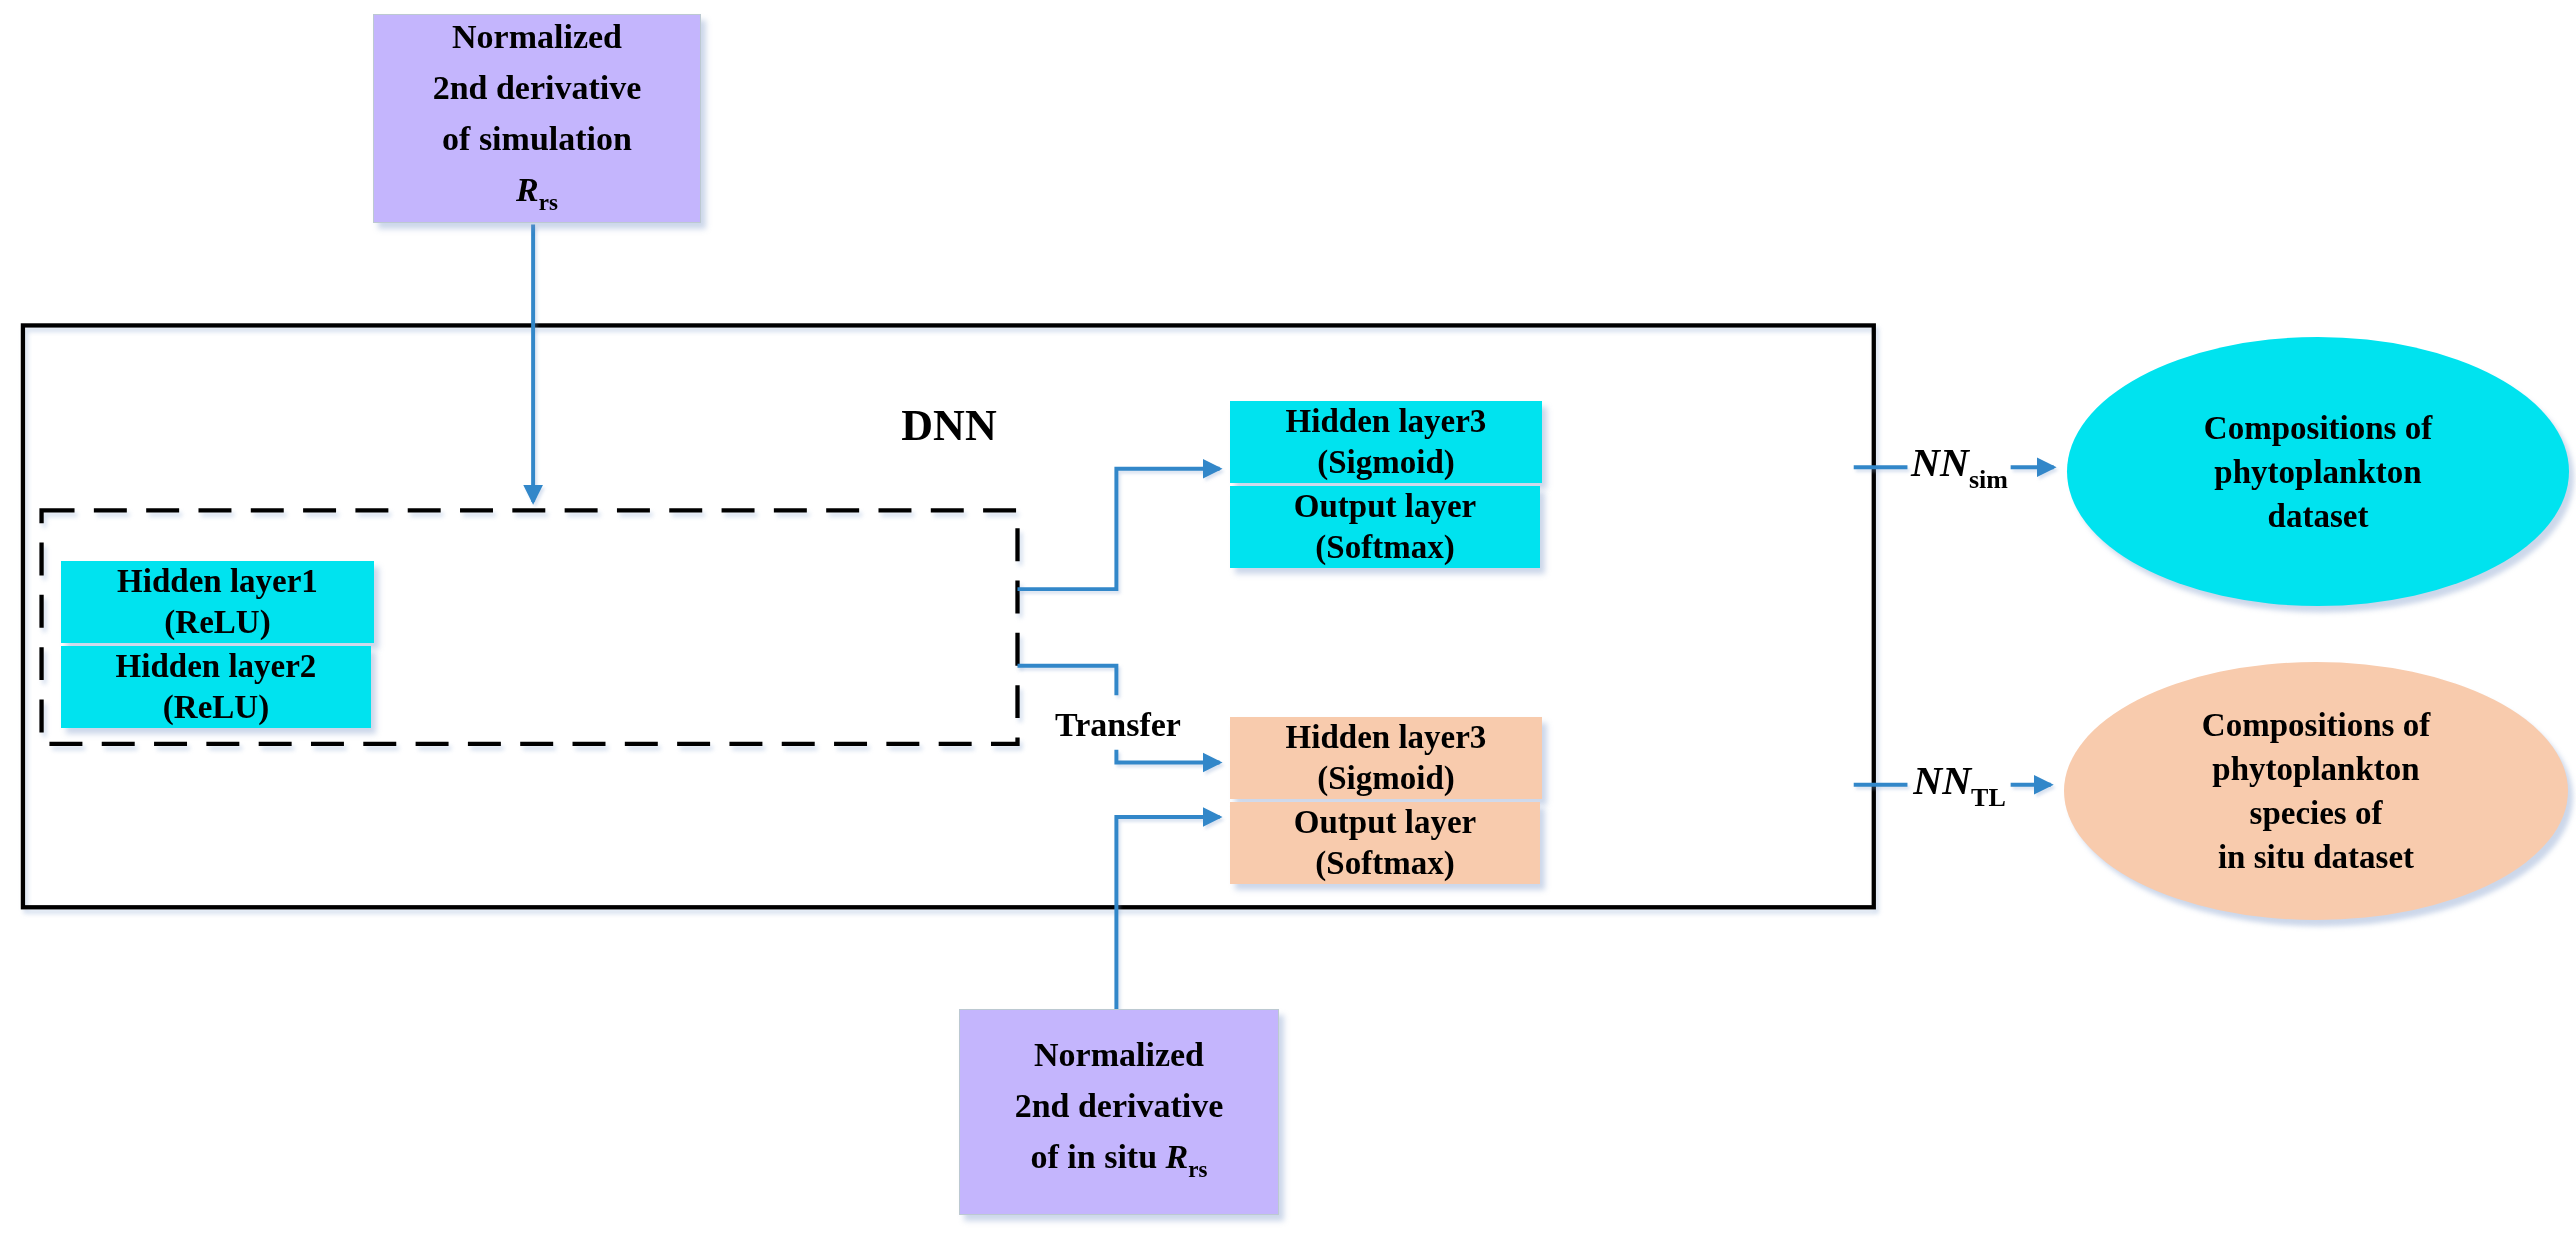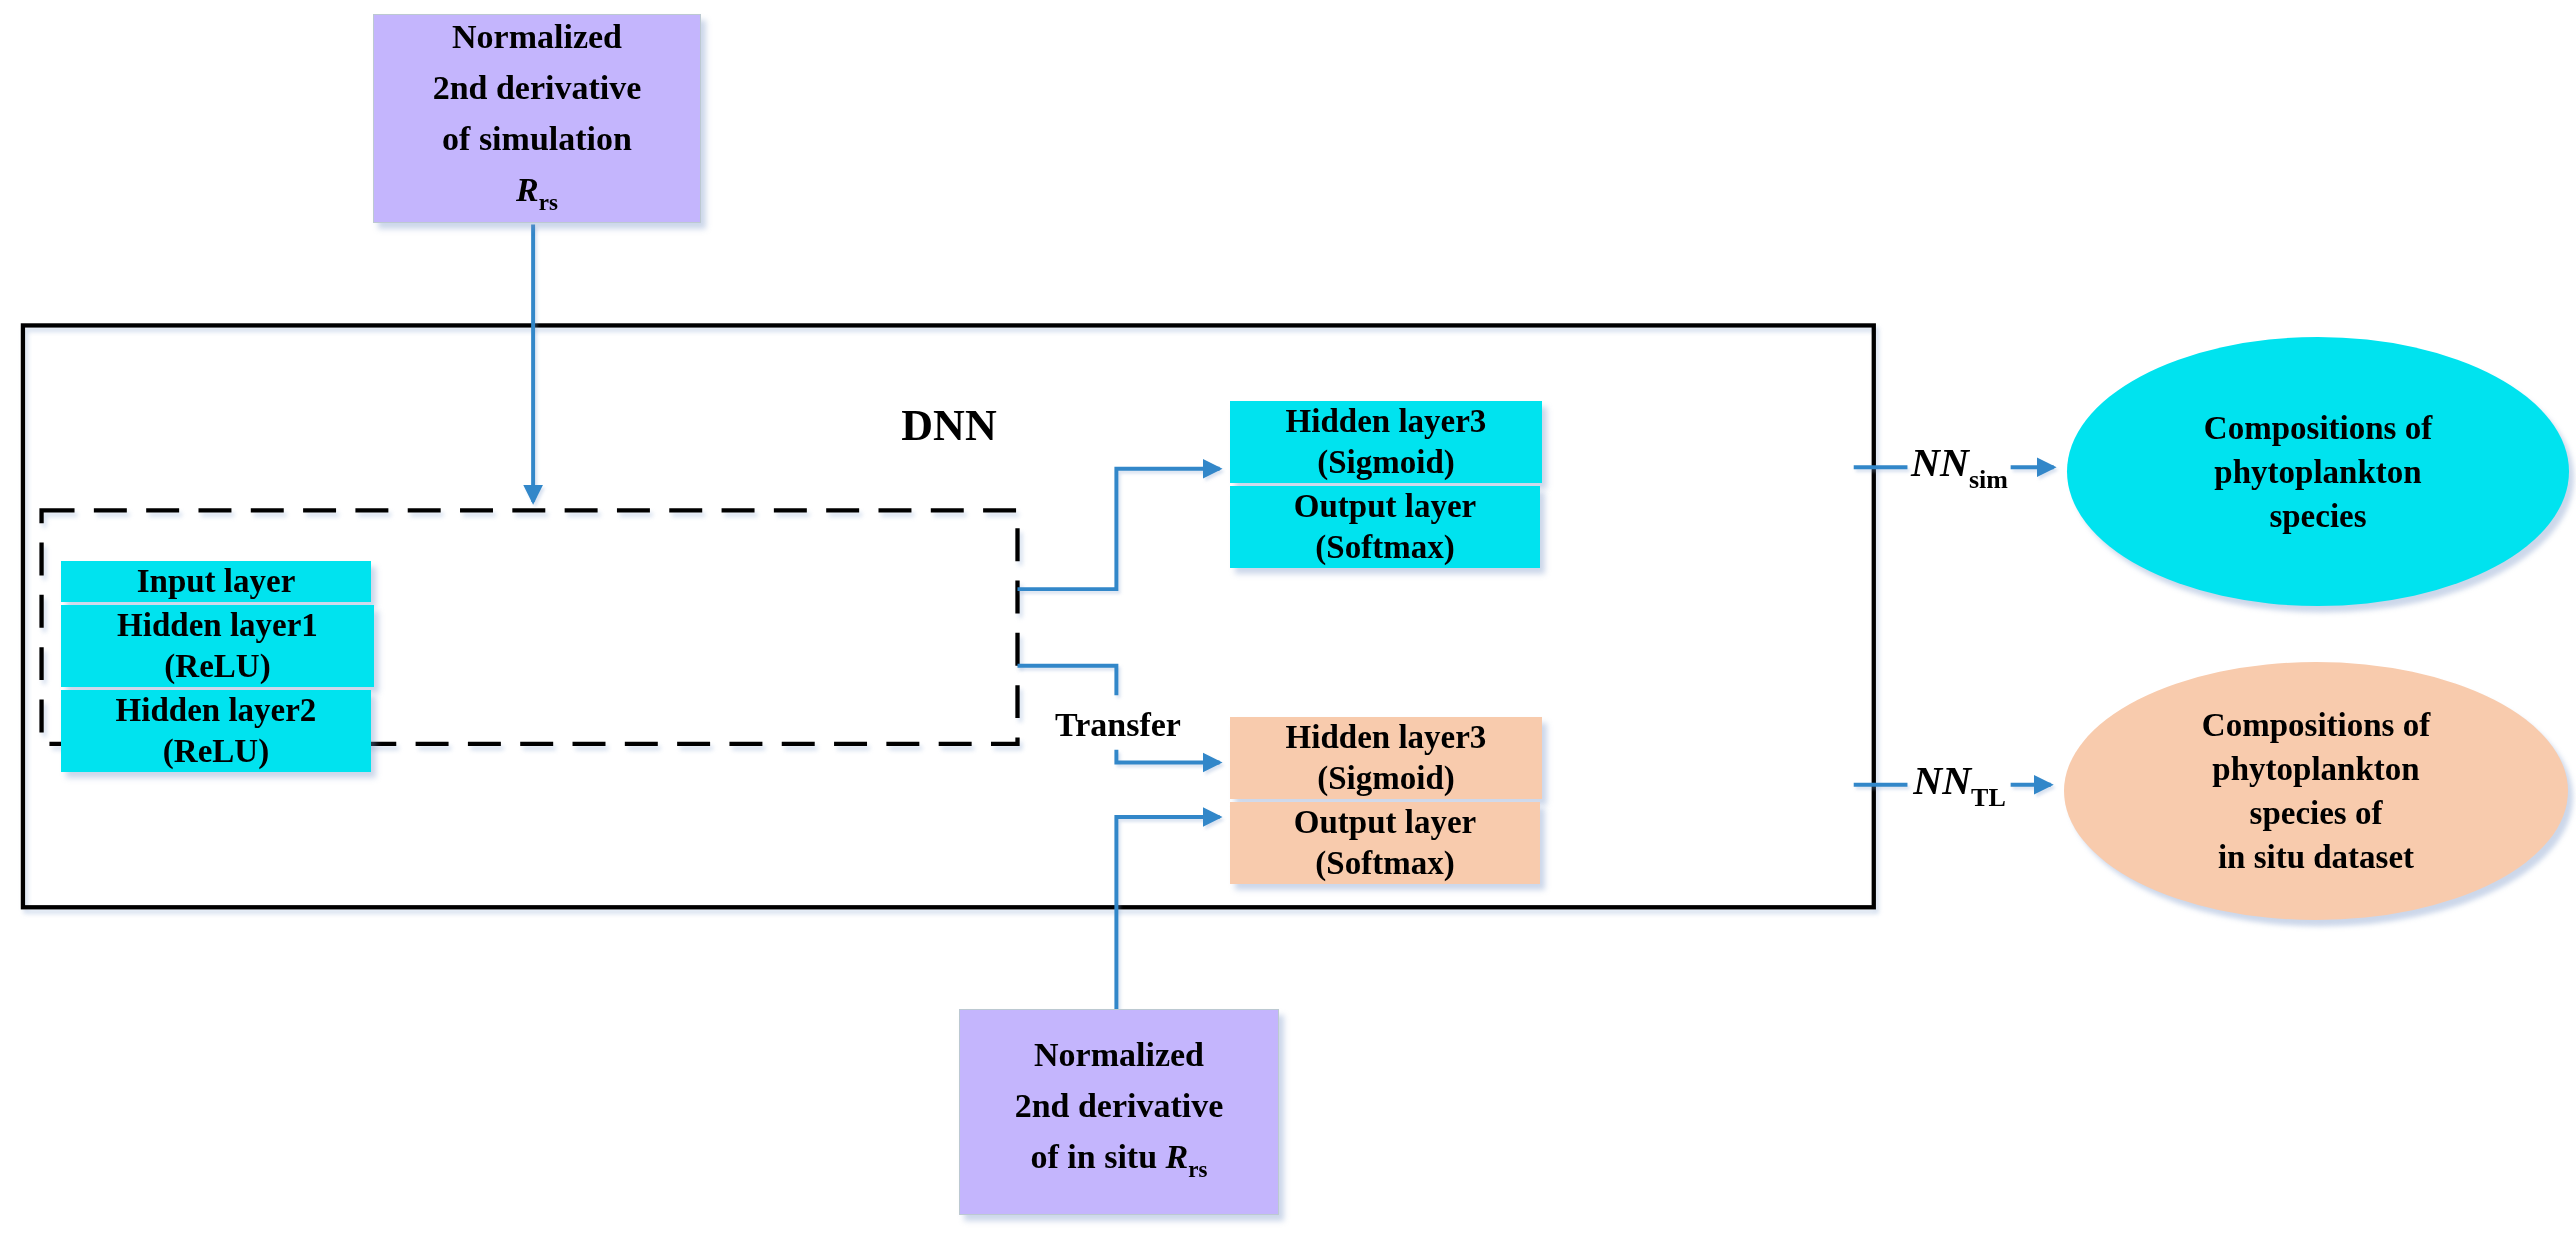--- a/index.html
+++ b/index.html
@@ -57,23 +57,20 @@
   <div class="abs box inputbox" style="left:373px;top:14.3px;width:328px;height:209px;">
     <span>Normalized</span>
     <span>2nd derivative</span>
     <span>of simulation</span>
     <span><i class="it">R</i><sub class="fsub">rs</sub></span>
   </div>
 
   <div class="abs label dnn" style="left:881px;top:400px;width:136px;">DNN</div>
 
   <div class="abs bar" style="left:61px;top:561px;width:939px;height:136px;">
-    <div class="cell cyan" style="width:310px;">
-      <span>Input layer</span>
-    </div>
     <div class="cell cyan" style="width:313px;">
       <span>Hidden layer1</span>
       <span>(ReLU)</span>
     </div>
     <div class="cell cyan" style="width:310px;">
       <span>Hidden layer2</span>
       <span>(ReLU)</span>
     </div>
   </div>
 
@@ -101,21 +98,21 @@
 
   <div class="abs label transfer" style="left:1030px;top:706px;width:176px;">Transfer</div>
 
   <div class="abs nn-label" style="left:1895px;top:439px;width:129px;"><i class="nn-base">NN</i><sub class="nn-sub">sim</sub></div>
 
   <div class="abs nn-label" style="left:1895px;top:757px;width:129px;"><i class="nn-base">NN</i><sub class="nn-sub">TL</sub></div>
 
   <div class="abs box ellipse cyan" style="left:2067px;top:337px;width:502px;height:269px;">
     <span>Compositions of</span>
     <span>phytoplankton</span>
-    <span>species</span>
+    <span>dataset</span>
   </div>
 
   <div class="abs box ellipse peach" style="left:2064px;top:662px;width:504px;height:258px;">
     <span>Compositions of</span>
     <span>phytoplankton</span>
     <span>species of</span>
     <span>in situ dataset</span>
   </div>
 
   <div class="abs box inputbox" style="left:959px;top:1009px;width:320px;height:206px;">

